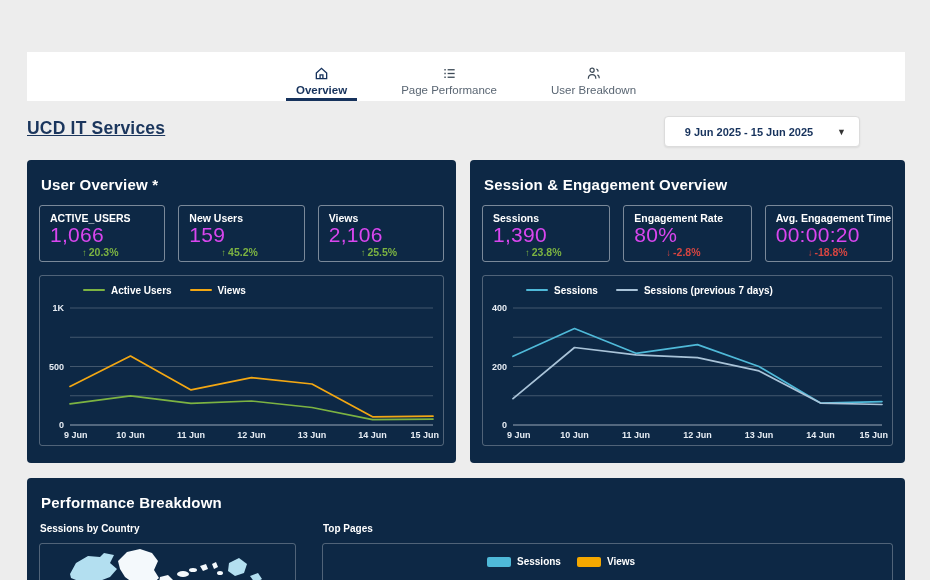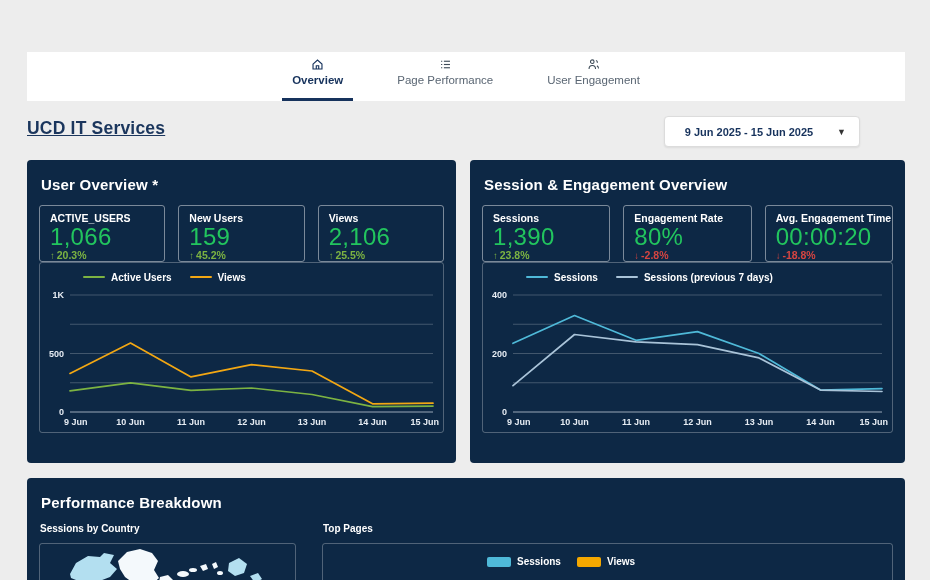--- a/index.html
+++ b/index.html
@@ -11,21 +11,21 @@
     color: #ffffff;
   }
   
   .navbar {
     position: absolute; left: 27px; top: 52px; width: 878px; height: 49px;
     background: #ffffff;
     display: flex; justify-content: center; align-items: stretch; gap: 34px;
   }
   .tab {
     display: flex; flex-direction: column; align-items: center; justify-content: flex-end;
-    padding: 6px 10px 12px; cursor: pointer; border-bottom: 3px solid transparent;
+    padding: 6px 10px 2px; cursor: pointer; border-bottom: 3px solid transparent;
   }
   .tab .tab-icon { width: 15px; height: 15px; color: #3d4a57; margin-bottom: 3px; }
   .tab .tab-label { font-size: 11.5px; color: #5a6673; white-space: nowrap; }
   .tab.active { border-bottom-color: #16325c; }
   .tab.active .tab-label { color: #16325c; font-weight: 700; }
   .tab.active .tab-icon { color: #16325c; }
   
   .page-title {
     position: absolute; left: 27px; top: 118px;
     font-size: 17.5px; color: #1b365d; letter-spacing: .2px; text-decoration: underline;
@@ -47,28 +47,28 @@
   .card-session  { left: 470px; top: 160px; width: 435px; height: 303px; }
   .card-breakdown{ left: 27px;  top: 478px; width: 878px; height: 170px; }
   .card-title { font-size: 15px; font-weight: 700; color: #fff; margin: 4px 0 12px 2px; letter-spacing: .2px; }
   
   .kpi-row { display: flex; gap: 13px; }
   .kpi-tile {
     flex: 1; border: 1px solid rgba(255,255,255,.45); border-radius: 3px;
     padding: 6px 10px 5px; height: 57px; overflow: hidden;
   }
   .kpi-label { font-size: 10.5px; font-weight: 700; color: #fff; white-space: nowrap; }
-  .kpi-value { font-size: 24px; font-weight: 400; color: #22c55e; line-height: 1.05; letter-spacing: .3px; }
-  .kpi-delta { font-size: 10.5px; font-weight: 700; }
+  .kpi-value { font-size: 21px; font-weight: 400; color: #d946ef; line-height: 1.05; letter-spacing: .3px; }
+  .kpi-delta { font-size: 10.5px; font-weight: 700; margin-left: 32px; }
   .kpi-delta[data-trend="up"]   { color: #7cb342; }
   .kpi-delta[data-trend="down"] { color: #d64541; }
   .kpi-delta .trend-arrow { font-size: 9.5px; margin-right: 2px; }
   
   .chart-box {
-    border: 1px solid rgba(255,255,255,.28); border-radius: 3px;
+    margin-top: 13px; border: 1px solid rgba(255,255,255,.28); border-radius: 3px;
     height: 171px; overflow: hidden;
   }
   .chart-legend { display: flex; gap: 18px; align-items: center; height: 24px; padding-left: 43px; padding-top: 4px; }
   .legend-item { display: flex; align-items: center; gap: 6px; }
   .legend-line { width: 22px; height: 2px; border-radius: 1px; display: inline-block; }
   .legend-text { font-size: 10px; font-weight: 700; color: #fff; white-space: nowrap; }
   .trend-chart { display: block; }
   
   .breakdown-grid { display: flex; gap: 26px; margin-top: 12px; }
   .bd-col-left { width: 257px; }
@@ -100,21 +100,21 @@
     </svg>
     <span class="tab-label">Page Performance</span>
   </div>
   <div class="tab">
     <svg class="tab-icon" viewBox="0 0 16 16" fill="none" stroke="currentColor" stroke-width="1.3">
       <circle cx="6.5" cy="4.5" r="2.2"></circle>
         <path d="M2.5 13.5 C2.5 10.5 4.3 9.2 6.5 9.2 C8.7 9.2 10.5 10.5 10.5 13.5"></path>
         <path d="M11 3.2 C12.3 3.5 13 4.6 12.7 6"></path>
         <path d="M12.2 9.5 C13.6 10.2 14.2 11.5 14.2 13"></path>
     </svg>
-    <span class="tab-label">User Engagement</span>
+    <span class="tab-label">User Breakdown</span>
   </div>
 </nav>
 
 <h1 class="page-title">UCD IT Services</h1>
 
 <div class="date-picker">
   <span class="date-text">9 Jun 2025 - 15 Jun 2025</span>
   <span class="caret">▼</span>
 </div>
 

